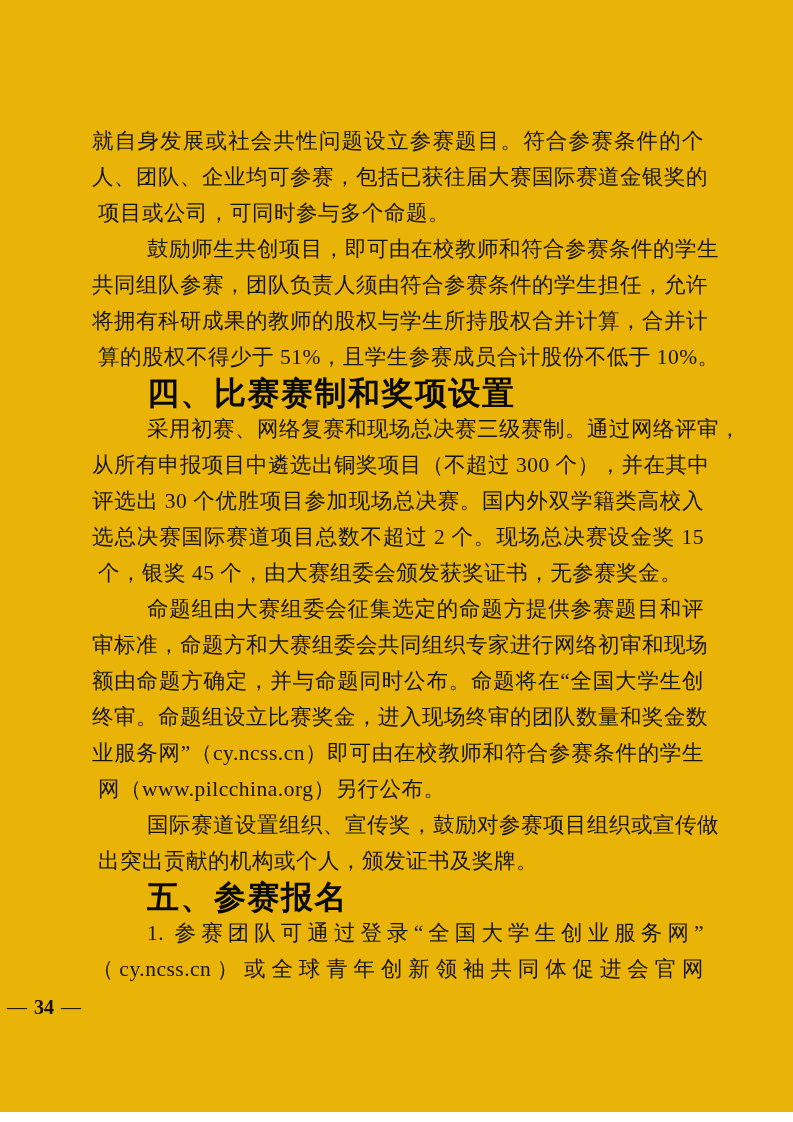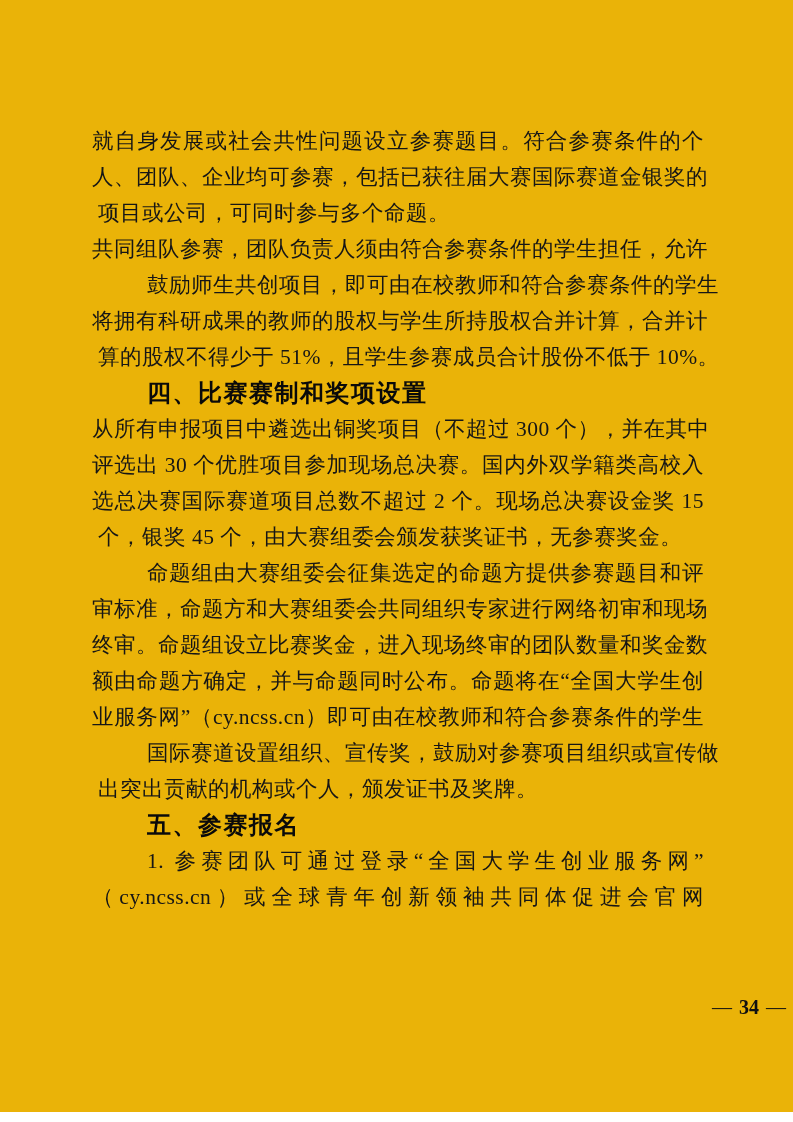--- a/index.html
+++ b/index.html
@@ -43,31 +43,31 @@
   .t-line.first-indent {
     text-indent: 55px;
   }
   .heading-line {
     display: block;
     height: 36px;
     line-height: 36px;
     padding-left: 55px;
     font-family: "Liberation Sans", "DejaVu Sans", sans-serif;
     font-weight: bold;
-    font-size: 24px;
+    font-size: 32px;
     letter-spacing: 1.5px;
     color: #0a0a0a;
     text-align: left;
   }
   .page-footer {
     position: absolute;
     left: 0;
     top: 994px;
     width: 793px;
-    text-align: right;
+    text-align: left;
     font-size: 20px;
     line-height: 26px;
     color: #111;
   }
   .page-footer .dash {
     font-weight: normal;
     letter-spacing: 0;
     margin: 0 7px;
   }
   .page-footer .num {
@@ -78,40 +78,42 @@
 <body>
 
 <div class="page">
   <div class="content">
       <div class="paragraph">
         <div class="t-line">就自身发展或社会共性问题设立参赛题目。符合参赛条件的个</div>
         <div class="t-line">人、团队、企业均可参赛，包括已获往届大赛国际赛道金银奖的</div>
         <div class="t-line endline">项目或公司，可同时参与多个命题。</div>
       </div>
       <div class="paragraph">
+        <div class="t-line first-indent">鼓励师生共创项目，即可由在校教师和符合参赛条件的学生</div>
         <div class="t-line">共同组队参赛，团队负责人须由符合参赛条件的学生担任，允许</div>
-        <div class="t-line first-indent">鼓励师生共创项目，即可由在校教师和符合参赛条件的学生</div>
         <div class="t-line">将拥有科研成果的教师的股权与学生所持股权合并计算，合并计</div>
         <div class="t-line endline">算的股权不得少于 51%，且学生参赛成员合计股份不低于 10%。</div>
       </div>
       <div class="paragraph">
         <div class="heading-line">四、比赛赛制和奖项设置</div>
       </div>
       <div class="paragraph">
+        <div class="t-line first-indent">采用初赛、网络复赛和现场总决赛三级赛制。通过网络评审，</div>
         <div class="t-line">从所有申报项目中遴选出铜奖项目（不超过 300 个），并在其中</div>
         <div class="t-line">评选出 30 个优胜项目参加现场总决赛。国内外双学籍类高校入</div>
         <div class="t-line">选总决赛国际赛道项目总数不超过 2 个。现场总决赛设金奖 15</div>
         <div class="t-line endline">个，银奖 45 个，由大赛组委会颁发获奖证书，无参赛奖金。</div>
       </div>
       <div class="paragraph">
         <div class="t-line first-indent">命题组由大赛组委会征集选定的命题方提供参赛题目和评</div>
         <div class="t-line">审标准，命题方和大赛组委会共同组织专家进行网络初审和现场</div>
+        <div class="t-line">额由命题方确定，并与命题同时公布。命题将在“全国大学生创</div>
         <div class="t-line">终审。命题组设立比赛奖金，进入现场终审的团队数量和奖金数</div>
-        <div class="t-line">额由命题方确定，并与命题同时公布。命题将在“全国大学生创</div>
         <div class="t-line">业服务网”（cy.ncss.cn）即可由在校教师和符合参赛条件的学生</div>
+        <div class="t-line endline">网（www.pilcchina.org）另行公布。</div>
       </div>
       <div class="paragraph">
         <div class="t-line first-indent">国际赛道设置组织、宣传奖，鼓励对参赛项目组织或宣传做</div>
         <div class="t-line endline">出突出贡献的机构或个人，颁发证书及奖牌。</div>
       </div>
       <div class="paragraph">
         <div class="heading-line">五、参赛报名</div>
       </div>
       <div class="paragraph">
         <div class="t-line first-indent">1. 参赛团队可通过登录“全国大学生创业服务网”</div>

